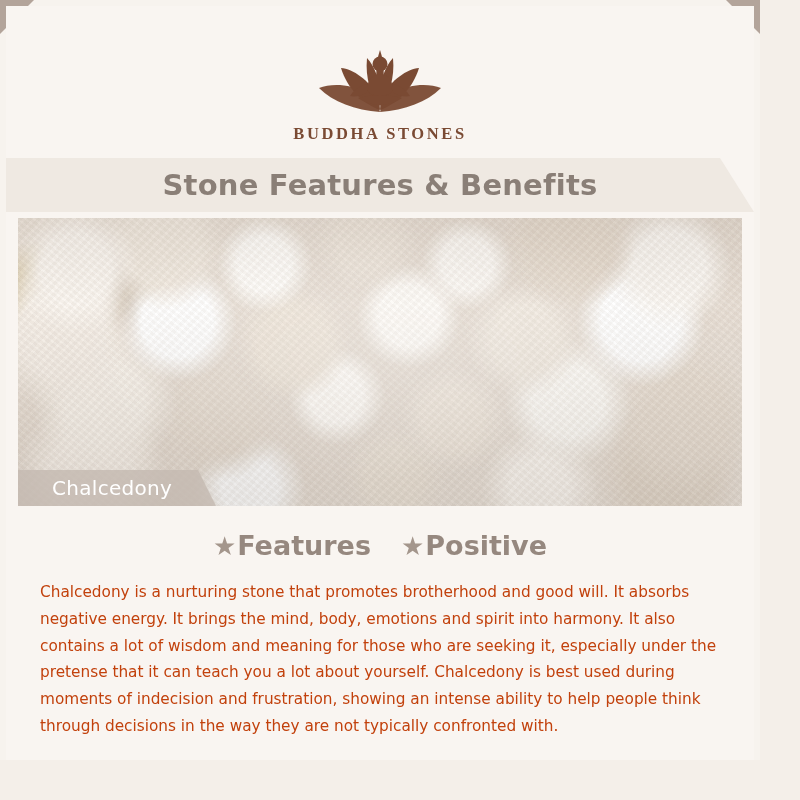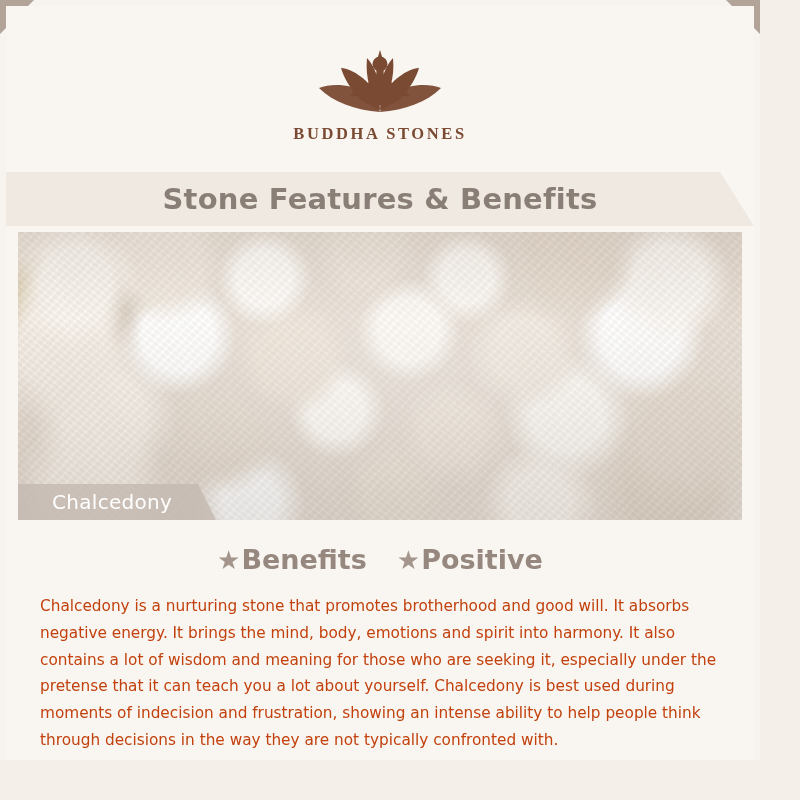--- a/index.html
+++ b/index.html
@@ -69,21 +69,21 @@
     font-size: 16.5px;
     letter-spacing: 2.6px;
     color: #7a4a33;
     font-weight: bold;
     font-family: "Liberation Serif", serif;
   }
 
   
   .title-band {
     position: relative;
-    margin-top: 28px;
+    margin-top: 14px;
     height: 54px;
   }
   .title-band .band-bg {
     position: absolute;
     left: 0;
     right: 0;
     top: 0;
     height: 54px;
     background: #efe9e2;
   }
@@ -287,21 +287,21 @@
       <div class="photo-grain"></div>
       <div class="photo-shade"></div>
       <div class="caption-ribbon">
         <span class="caption-text">Chalcedony</span>
       </div>
     </div>
 
     <div class="keywords">
       <div class="keyword">
         <span class="star">★</span>
-        <span>Benefits</span>
+        <span>Features</span>
       </div>
       <div class="keyword">
         <span class="star">★</span>
         <span>Positive</span>
       </div>
     </div>
 
     <p class="body-copy">Chalcedony is a nurturing stone that promotes brotherhood and good will. It absorbs negative energy. It brings the mind, body, emotions and spirit into harmony.  It also contains a lot of wisdom and meaning for those who are seeking it, especially under the pretense that it can teach you a lot about yourself. Chalcedony is best used during moments of indecision and frustration, showing an intense ability to help people think through decisions in the way they are not typically confronted with.</p>
 
   </div>

